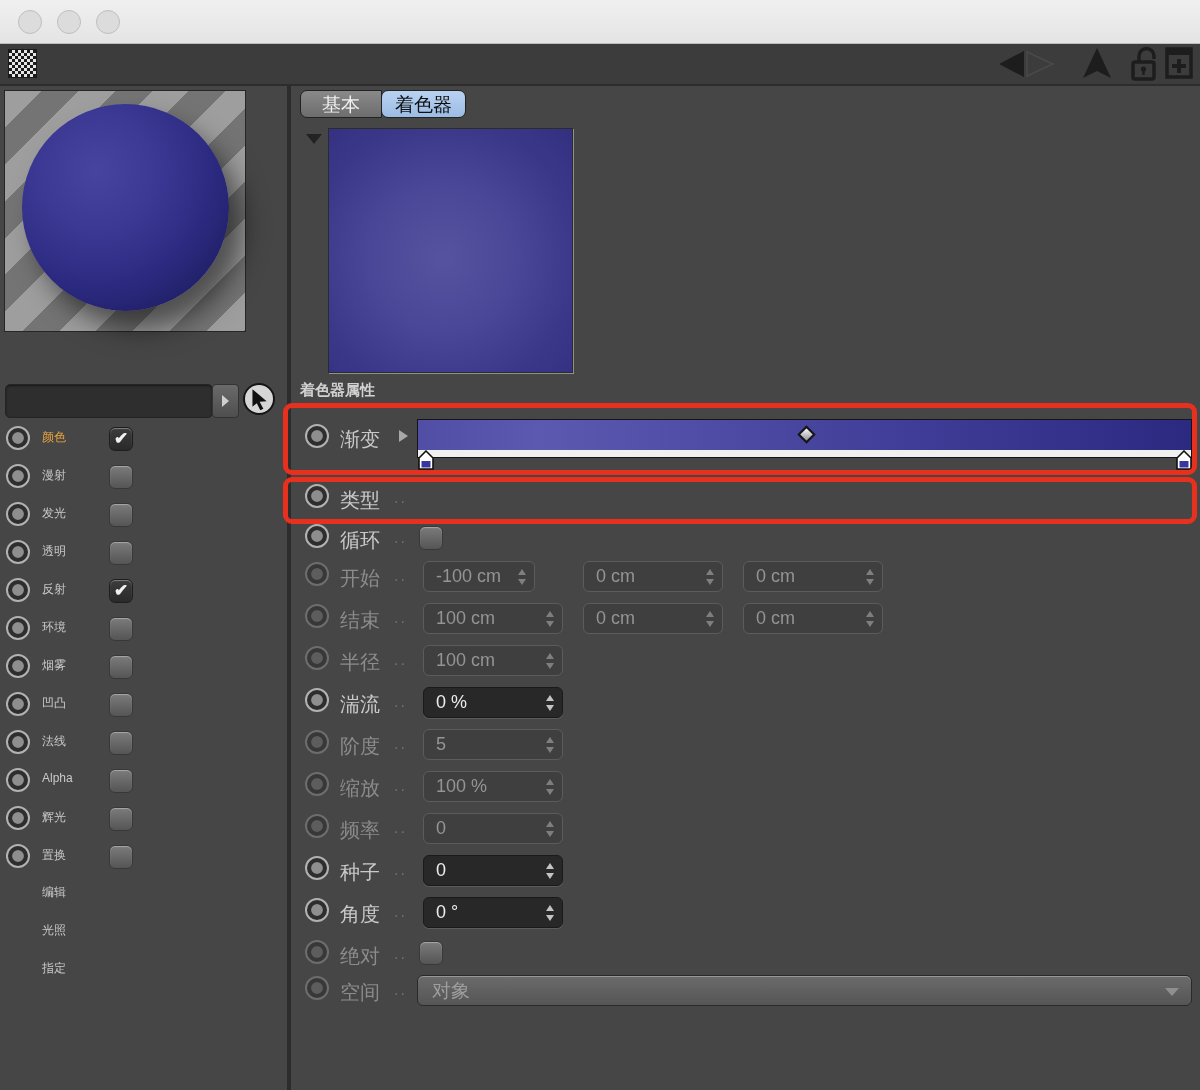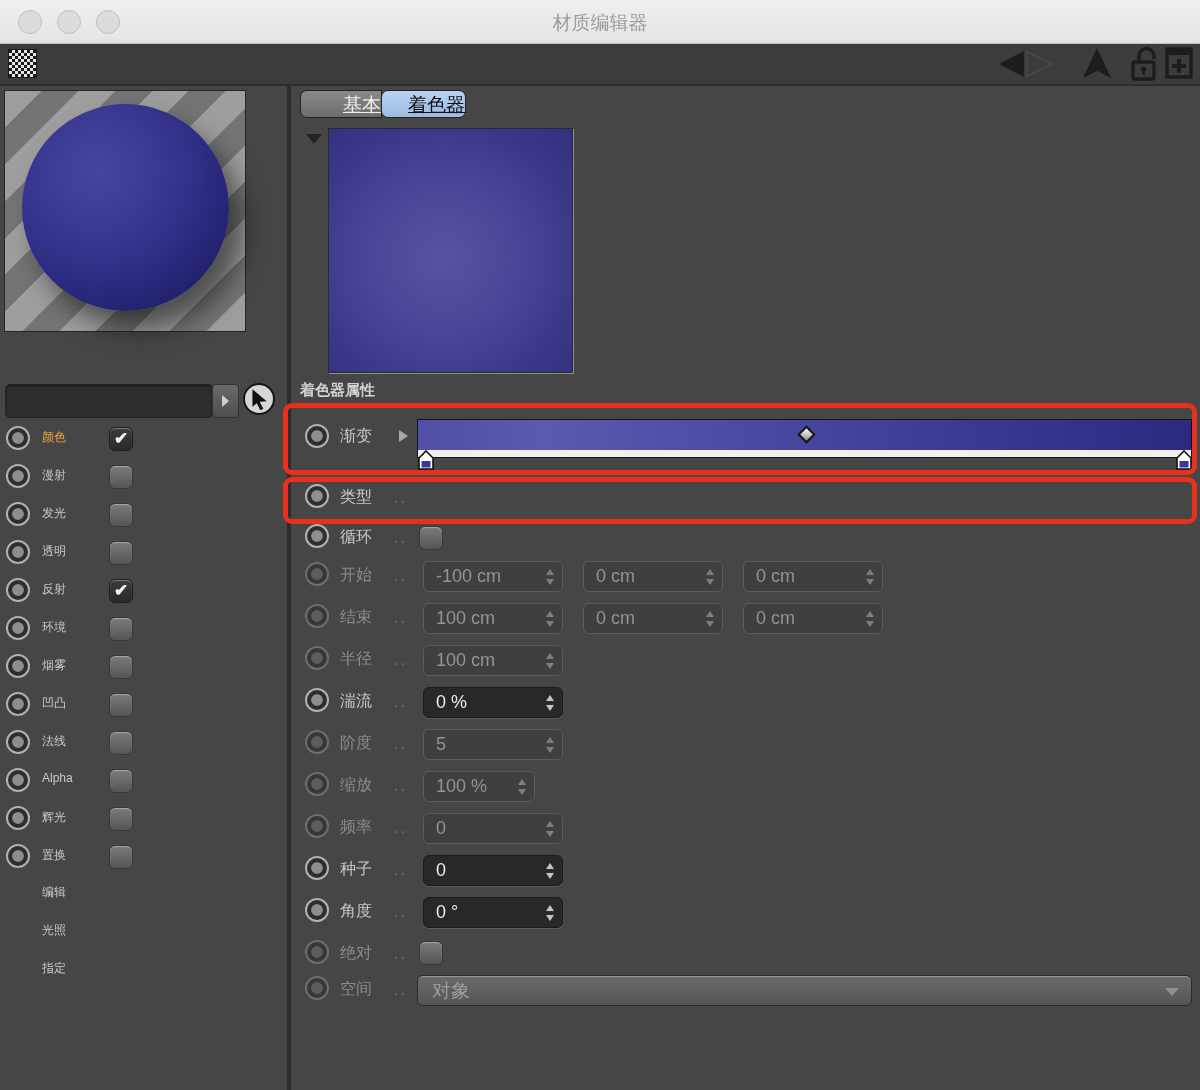--- a/index.html
+++ b/index.html
@@ -50,36 +50,36 @@
   .circ.dim{border-color:#6d6d6d;background:radial-gradient(circle,#5d5d5d 0 38%,#383838 44% 100%);}
   .chan-label{position:absolute;left:42px;font-size:12px;color:#c9c9c9;white-space:nowrap;}
   .chan-label.active{color:#e9a43e;}
   .cbox{position:absolute;width:24px;height:24px;border-radius:6px;
       background:linear-gradient(180deg,#7b7b7b,#555);border:1px solid #383838;
       box-shadow:inset 0 1px 1px rgba(255,255,255,.35);box-sizing:border-box;}
   .cbox.checked{background:linear-gradient(180deg,#3c3c3c,#2a2a2a);border-color:#1e1e1e;
       color:#f2f2f2;font-size:17px;font-weight:bold;text-align:center;line-height:22px;}
 
   
-  .tab{position:absolute;top:90px;height:28px;font-size:19px;text-align:right;line-height:28px;
-      border:1px solid #222;box-sizing:border-box;text-decoration:underline;}
+  .tab{position:absolute;top:90px;height:28px;font-size:19px;text-align:center;line-height:28px;
+      border:1px solid #222;box-sizing:border-box;}
   .tab.basic{left:300px;width:82px;border-radius:7px 0 0 7px;color:#f0f0f0;
       background:linear-gradient(#898989,#6d6d6d);}
   .tab.shader{left:381px;width:85px;border-radius:7px;color:#101010;
       background:linear-gradient(#b9d2f2,#9cbce4);}
 
   .collapse-tri{position:absolute;left:306px;top:134px;width:0;height:0;
       border-left:8px solid transparent;border-right:8px solid transparent;border-top:10px solid #232323;}
   .shader-preview{position:absolute;left:328px;top:128px;width:243px;height:243px;
       border:1px solid #2b2b2b;box-shadow:1px 1px 0 #909090;
       background:radial-gradient(circle at 47% 53%, #56539f 0%, #4a4798 40%, #3a3789 75%, #343080 100%);}
   .sec-header{position:absolute;left:300px;top:381px;font-size:15px;font-weight:bold;color:#d2d2d2;}
 
   
-  .plabel{position:absolute;left:340px;font-size:16px;color:#c9c9c9;white-space:nowrap;text-align:right;}
+  .plabel{position:absolute;left:340px;font-size:20px;color:#c9c9c9;white-space:nowrap;text-align:right;}
   .plabel.dim{color:#8b8b8b;}
   .dots{position:absolute;left:394px;font-size:16px;color:#6f6f6f;letter-spacing:2px;}
   .exp-tri{position:absolute;left:399px;width:0;height:0;
       border-top:6px solid transparent;border-bottom:6px solid transparent;border-left:9px solid #a8a8a8;}
 
   .field{position:absolute;height:31px;border-radius:6px;box-sizing:border-box;
       font-size:18px;line-height:29px;padding-left:12px;white-space:nowrap;}
   .field.off{background:#3f3f3f;border:1px solid #5c5c5c;color:#949494;}
   .field.on{background:#282828;border:1px solid #1a1a1a;color:#ececec;
       box-shadow:0 1px 0 rgba(255,255,255,.12);}
@@ -116,21 +116,20 @@
 <body>
 
 <div class="window">
 
   <div class="titlebar">
     <div class="traffic">
       <span class="tl"></span>
       <span class="tl"></span>
       <span class="tl"></span>
     </div>
-    <div class="win-title">材质编辑器</div>
   </div>
 
   <div class="toolbar">
     <div class="checker"></div>
     <svg class="tb-ic" style="left:990px" width="36" height="40">
       <path d="M34,7 L9,20 L34,33 Z" fill="#1d1d1d"></path>
     </svg>
     <svg class="tb-ic" style="left:1021px" width="42" height="40">
       <path d="M6,8 L32,20 L6,32 Z" fill="none" stroke="#4a4a4a" stroke-width="1.5"></path>
     </svg>
@@ -265,21 +264,21 @@
   <span class="dots" style="top:489px">..</span>
 
   <span class="circ" style="left:305px;top:524px"></span>
   <span class="plabel" style="top:527px">循环</span>
   <span class="dots" style="top:529px">..</span>
   <span class="cbox" style="left:419px;top:526px;position:absolute"></span>
 
   <span class="circ dim" style="left:305px;top:562px"></span>
   <span class="plabel dim" style="top:565px">开始</span>
   <span class="dots" style="top:567px">..</span>
-  <div class="field off" style="left:423px;top:561px;width:140px"><span>-100 cm</span><span class="spin"></span></div>
+  <div class="field off" style="left:423px;top:561px;width:112px"><span>-100 cm</span><span class="spin"></span></div>
   <div class="field off" style="left:583px;top:561px;width:140px"><span>0 cm</span><span class="spin"></span></div>
   <div class="field off" style="left:743px;top:561px;width:140px"><span>0 cm</span><span class="spin"></span></div>
 
   <span class="circ dim" style="left:305px;top:604px"></span>
   <span class="plabel dim" style="top:607px">结束</span>
   <span class="dots" style="top:609px">..</span>
   <div class="field off" style="left:423px;top:603px;width:140px"><span>100 cm</span><span class="spin"></span></div>
   <div class="field off" style="left:583px;top:603px;width:140px"><span>0 cm</span><span class="spin"></span></div>
   <div class="field off" style="left:743px;top:603px;width:140px"><span>0 cm</span><span class="spin"></span></div>
 
@@ -294,21 +293,21 @@
   <div class="field on" style="left:423px;top:687px;width:140px"><span>0 %</span><span class="spin"></span></div>
 
   <span class="circ dim" style="left:305px;top:730px"></span>
   <span class="plabel dim" style="top:733px">阶度</span>
   <span class="dots" style="top:735px">..</span>
   <div class="field off" style="left:423px;top:729px;width:140px"><span>5</span><span class="spin"></span></div>
 
   <span class="circ dim" style="left:305px;top:772px"></span>
   <span class="plabel dim" style="top:775px">缩放</span>
   <span class="dots" style="top:777px">..</span>
-  <div class="field off" style="left:423px;top:771px;width:112px"><span>100 %</span><span class="spin"></span></div>
+  <div class="field off" style="left:423px;top:771px;width:140px"><span>100 %</span><span class="spin"></span></div>
 
   <span class="circ dim" style="left:305px;top:814px"></span>
   <span class="plabel dim" style="top:817px">频率</span>
   <span class="dots" style="top:819px">..</span>
   <div class="field off" style="left:423px;top:813px;width:140px"><span>0</span><span class="spin"></span></div>
 
   <span class="circ" style="left:305px;top:856px"></span>
   <span class="plabel" style="top:859px">种子</span>
   <span class="dots" style="top:861px">..</span>
   <div class="field on" style="left:423px;top:855px;width:140px"><span>0</span><span class="spin"></span></div>

